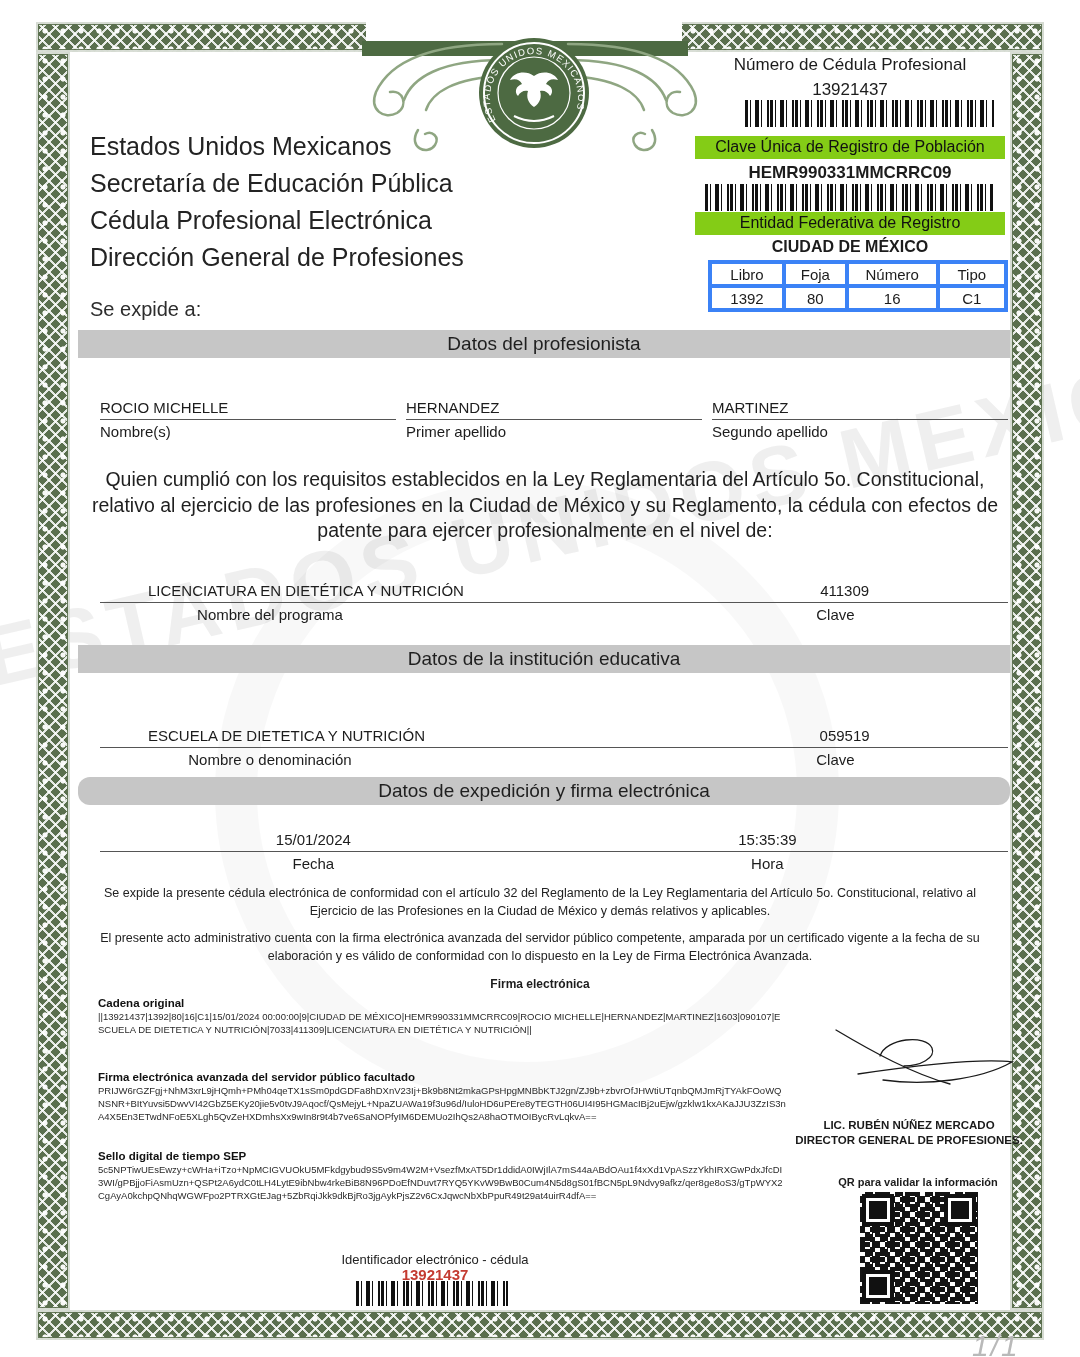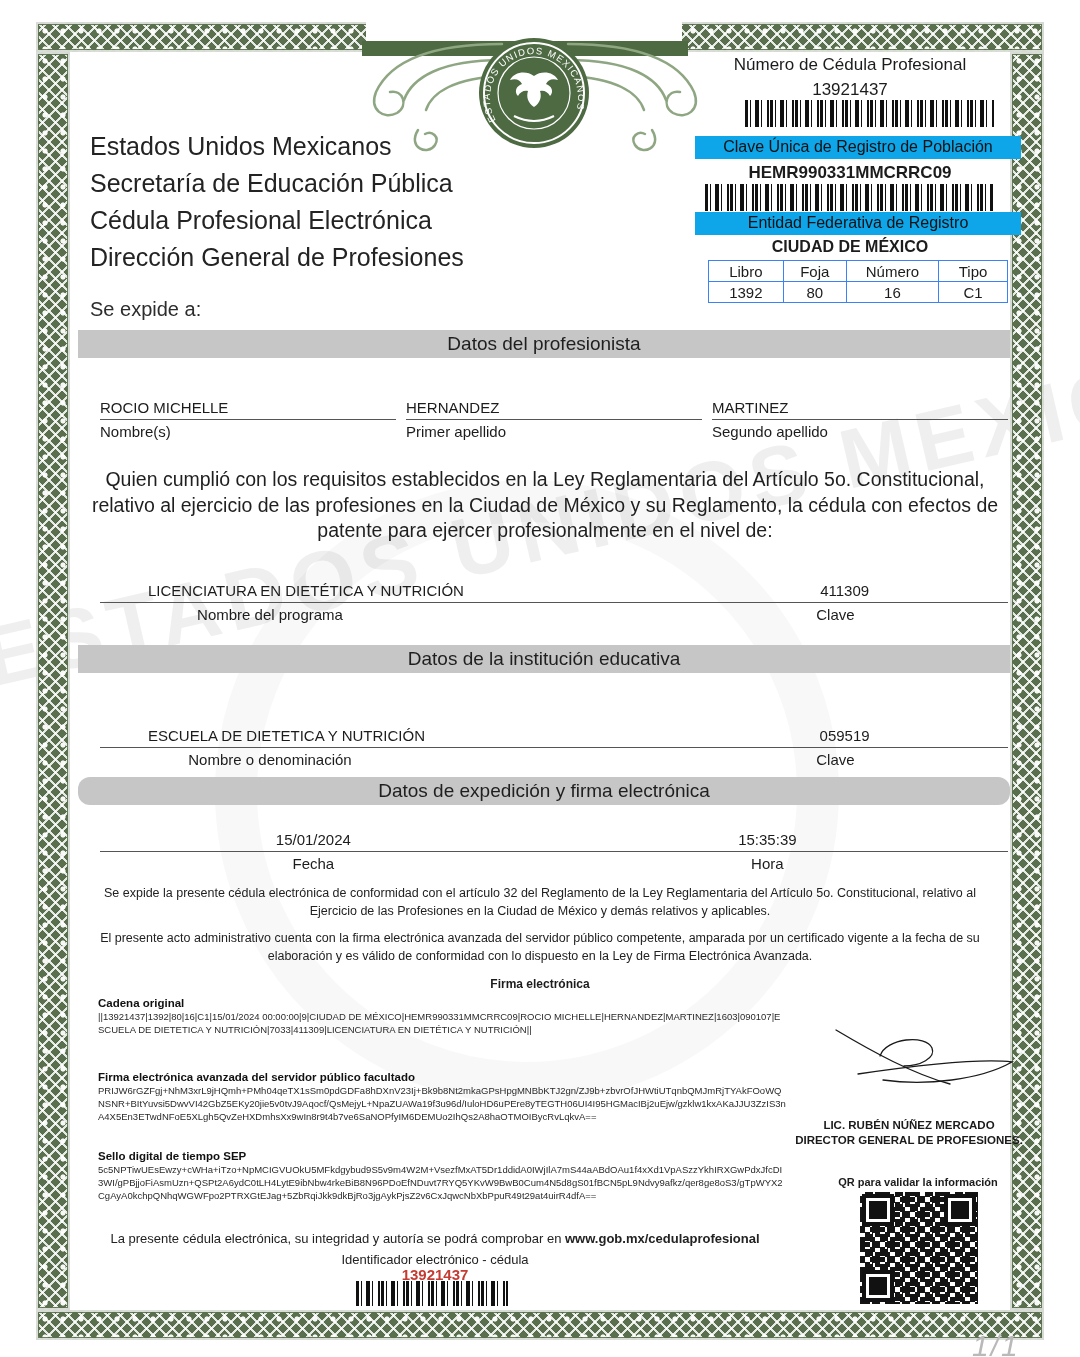--- a/index.html
+++ b/index.html
@@ -29,24 +29,24 @@
   .wm-circle{left:215px;top:480px;width:540px;height:540px;border-radius:50%;
     border:42px solid rgba(130,130,130,0.055);}
 
   
   .barcode{background:repeating-linear-gradient(90deg,
       #111 0 3px,#fff 3px 5px,#111 5px 6px,#fff 6px 10px,#111 10px 14px,
       #fff 14px 16px,#111 16px 17px,#fff 17px 22px,#111 22px 24px,#fff 24px 25px);}
 
   
   .tr-center{left:695px;width:310px;text-align:center;}
-  .lbl-box{background:#0ea5e9;padding:2px 8px 3px;font-size:16px;color:#111;}
+  .lbl-box{background:#84cc16;padding:2px 0 3px;font-size:16px;color:#111;}
   .reg-table{position:absolute;left:708px;top:260px;width:300px;border-collapse:collapse;
     table-layout:fixed;font-size:15px;}
-  .reg-table td{border:1px solid #3b82f6;text-align:center;padding:1px 0;height:18px;}
+  .reg-table td{border:4px solid #3b82f6;text-align:center;padding:1px 0;height:18px;}
 
   
   .org{left:90px;top:128px;font-size:25px;line-height:37px;color:#232323;}
   .issued{left:90px;top:298px;font-size:20px;color:#2d2d2d;}
 
   
   .bar{left:78px;width:932px;height:28px;background:#c6c6c6;
     display:flex;align-items:center;justify-content:center;font-size:19px;color:#1f1f1f;}
 
   
@@ -240,21 +240,18 @@
   <div class="abs sig-name" style="top:1118px;">LIC. RUBÉN NÚÑEZ MERCADO</div>
   <div class="abs sig-name" style="top:1133px;">DIRECTOR GENERAL DE PROFESIONES.</div>
 
   <div class="abs qr-label" style="top:1176px;">QR para validar la información</div>
   <div class="abs qr">
     <div class="qr-finder qf-tl"></div>
     <div class="qr-finder qf-tr"></div>
     <div class="qr-finder qf-bl"></div>
   </div>
 
-  <div class="abs verify" style="top:1231px;">
-    <span>La presente cédula electrónica, su integridad y autoría se podrá comprobar en </span><span style="font-weight:bold;">www.gob.mx/cedulaprofesional</span>
-  </div>
   <div class="abs ident" style="top:1252px;">Identificador electrónico - cédula</div>
   <div class="abs ident-num" style="top:1266px;">13921437</div>
   <div class="abs barcode" style="left:356px;top:1281px;width:152px;height:25px;"></div>
   <div class="abs page-ind">1/1</div>
 
 </div>
 
 </body></html>

